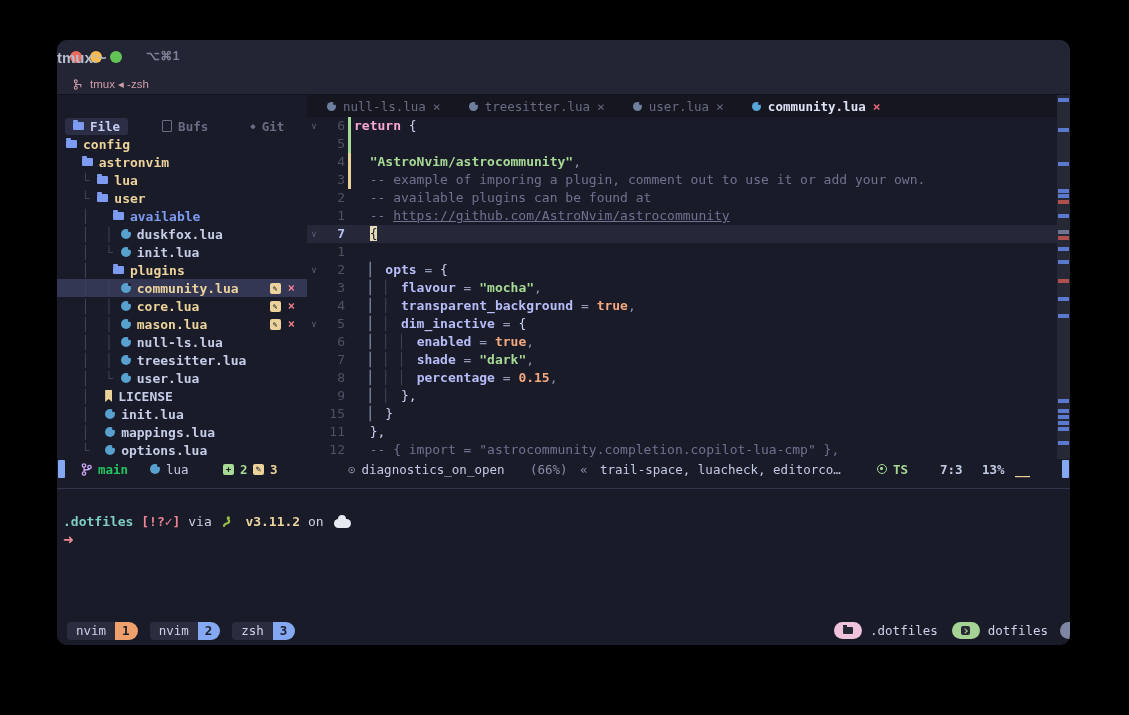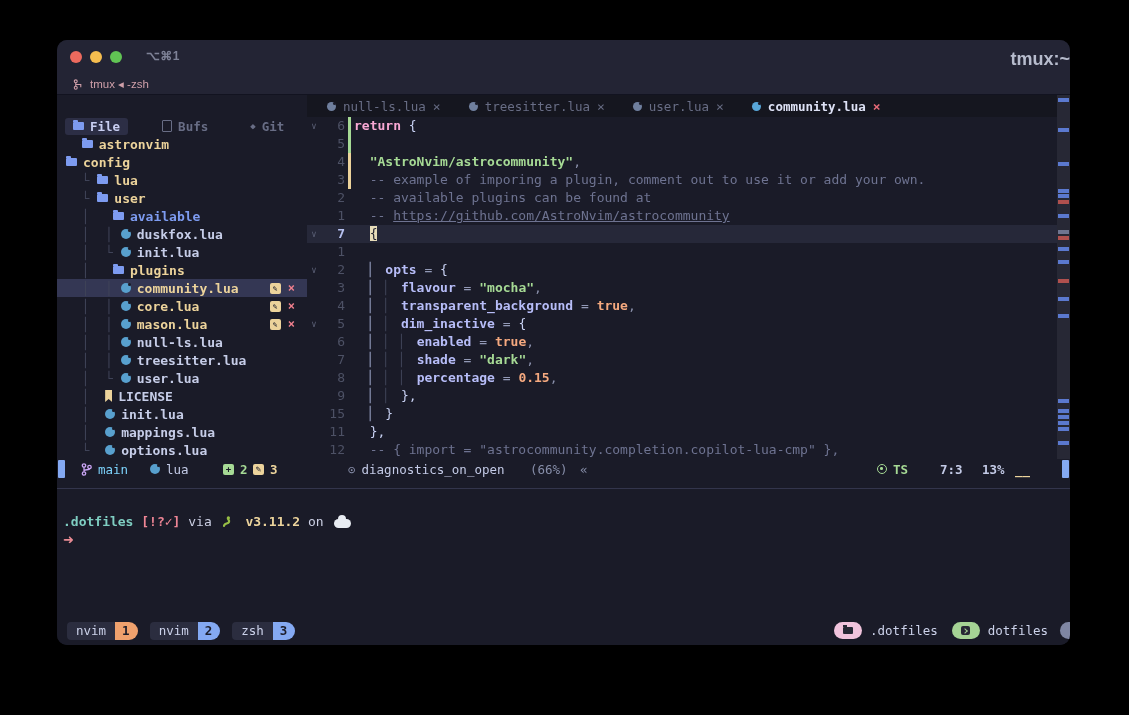--- a/index.html
+++ b/index.html
@@ -4,21 +4,21 @@
 <style>
   html,body{margin:0;padding:0;background:#000;}
   .stage{position:relative;width:1129px;height:715px;background:#000;overflow:hidden;font-family:"Liberation Sans",sans-serif;}
   .window{position:absolute;left:57px;top:40px;width:1013px;height:605px;background:#1a1b28;border-radius:10px;overflow:hidden;display:flex;flex-direction:column;box-shadow:0 18px 50px rgba(0,0,0,.7);}
   
   .titlebar{height:34px;background:#232434;position:relative;flex:0 0 auto;}
   .lights{position:absolute;left:13px;top:11px;display:flex;gap:8px;}
   .light{width:12px;height:12px;border-radius:50%;}
   .light.r{background:#ec6a5e}.light.y{background:#f5bd4f}.light.g{background:#61c454}
   .tb-shortcut{position:absolute;left:89px;top:9px;color:#7e8297;font-size:12px;font-weight:bold;letter-spacing:.5px;}
-  .tb-title{position:absolute;left:0;right:0;top:9px;text-align:right;color:#b7bccd;font-size:18px;font-weight:bold;}
+  .tb-title{position:absolute;left:0;right:0;top:9px;text-align:left;color:#b7bccd;font-size:15px;font-weight:bold;}
   
   .tabbar{height:20px;background:#232434;border-bottom:1px solid #121320;display:flex;align-items:center;gap:6px;padding-left:16px;flex:0 0 auto;color:#cf9fa9;font-size:11.5px;}
   .sess-icon{display:inline-block;width:11px;height:11px;}
   
   .term{flex:1;display:flex;flex-direction:column;background:#1a1b28;font-family:"DejaVu Sans Mono",monospace;font-size:13px;color:#cad3f5;padding-bottom:4px;}
   .nvim{height:364px;display:flex;flex:0 0 auto;}
   
   .neotree{width:250px;flex:0 0 auto;display:flex;flex-direction:column;}
   .nt-top-spacer{height:22px;}
   .nt-tabs{height:18px;display:flex;align-items:center;gap:26px;padding-left:8px;}
@@ -71,21 +71,21 @@
   .c-g2{color:#3f4358}
   .c-cur{background:#e7dcb9;color:#20212e;}
   
   .scrollcol{width:13px;background:#272835;position:relative;flex:0 0 auto;}
   .smark{position:absolute;left:1px;right:1px;height:4px;}
   .sm-blue{background:#5b79cf}.sm-red{background:#b0504e}.sm-gray{background:#6f7590}
   
   .statusline{height:20px;position:relative;background:#1a1b28;font-size:12.5px;color:#c3cae6;flex:0 0 auto;}
   .sl{position:absolute;top:0;height:20px;display:flex;align-items:center;gap:6px;white-space:pre;}
   .sl-block{position:absolute;top:1px;width:7px;height:18px;background:#84a9f2;border-radius:1px;}
-  .sl-branch{color:#7dd3fc;font-weight:normal;}
+  .sl-branch{color:#22c55e;font-weight:bold;}
   .sl-dim{color:#868da8;}
   .mini-box{width:11px;height:11px;border-radius:2px;color:#1a1b28;font-size:9px;line-height:11px;text-align:center;font-weight:bold;}
   .mb-green{background:#a6da95}.mb-yellow{background:#ecd39b}
   .sl-green{color:#a6da95;font-weight:bold;}
   .ts-dot{width:8px;height:8px;border-radius:50%;border:1.5px solid #a6da95;position:relative;}
   .ts-dot::after{content:"";position:absolute;left:2px;top:2px;width:2.5px;height:2.5px;border-radius:50%;background:#a6da95;}
   .sl-bold{font-weight:bold;}
   .sl-cursor{color:#ecd49c;font-weight:bold;}
   
   .panegap{height:9px;flex:0 0 auto;}
@@ -155,22 +155,22 @@
               <span class="nt-tab">
                 <span class="file-icon"></span>
                 <span>Bufs</span>
               </span>
               <span class="nt-tab">
                 <span class="diamond-icon">◆</span>
                 <span>Git</span>
               </span>
             </div>
           <div>
+              <div class="nt-row"><span class="nt-pre"></span><span class="folder-icon"></span><span class="nt-label nt-yellow">config</span></div>
               <div class="nt-row"><span class="nt-pre">  </span><span class="folder-icon"></span><span class="nt-label nt-yellow">astronvim</span></div>
-              <div class="nt-row"><span class="nt-pre"></span><span class="folder-icon"></span><span class="nt-label nt-yellow">config</span></div>
               <div class="nt-row"><span class="nt-pre">  └ </span><span class="folder-icon"></span><span class="nt-label nt-yellow">lua</span></div>
               <div class="nt-row"><span class="nt-pre">  └ </span><span class="folder-icon"></span><span class="nt-label nt-yellow">user</span></div>
               <div class="nt-row"><span class="nt-pre">  │   </span><span class="folder-icon"></span><span class="nt-label nt-blue">available</span></div>
               <div class="nt-row"><span class="nt-pre">  │  │ </span><span class="lua-icon"></span><span class="nt-label nt-white">duskfox.lua</span></div>
               <div class="nt-row"><span class="nt-pre">  │  └ </span><span class="lua-icon"></span><span class="nt-label nt-white">init.lua</span></div>
               <div class="nt-row"><span class="nt-pre">  │   </span><span class="folder-icon"></span><span class="nt-label nt-yellow">plugins</span></div>
               <div class="nt-row nt-sel"><span class="nt-pre">  │  │ </span><span class="lua-icon"></span><span class="nt-label nt-yellow">community.lua</span><span class="nt-badges"><span class="badge-pencil">✎</span><span class="badge-x">×</span></span></div>
               <div class="nt-row"><span class="nt-pre">  │  │ </span><span class="lua-icon"></span><span class="nt-label nt-yellow">core.lua</span><span class="nt-badges"><span class="badge-pencil">✎</span><span class="badge-x">×</span></span></div>
               <div class="nt-row"><span class="nt-pre">  │  │ </span><span class="lua-icon"></span><span class="nt-label nt-yellow">mason.lua</span><span class="nt-badges"><span class="badge-pencil">✎</span><span class="badge-x">×</span></span></div>
               <div class="nt-row"><span class="nt-pre">  │  │ </span><span class="lua-icon"></span><span class="nt-label nt-white">null-ls.lua</span></div>
@@ -273,20 +273,21 @@
         <span class="sl" style="left:196px">
           <span class="mini-box mb-yellow">✎</span>
           <span class="sl-cursor">3</span>
         </span>
         <span class="sl" style="left:291px">
           <span class="sl-dim">⊙</span>
           <span>diagnostics_on_open</span>
         </span>
         <span class="sl sl-dim" style="left:473px">(66%)</span>
         <span class="sl sl-dim" style="left:523px">«</span>
+        <span class="sl" style="left:543px">trail-space, luacheck, editorco…</span>
         <span class="sl" style="left:820px">
           <span class="ts-dot"></span>
           <span class="sl-green">TS</span>
         </span>
         <span class="sl sl-bold" style="left:883px">7:3</span>
         <span class="sl sl-bold" style="left:925px">13%</span>
         <span class="sl sl-cursor" style="left:958px">__</span>
         <span class="sl-block" style="right:1px"></span>
       </div>
 

